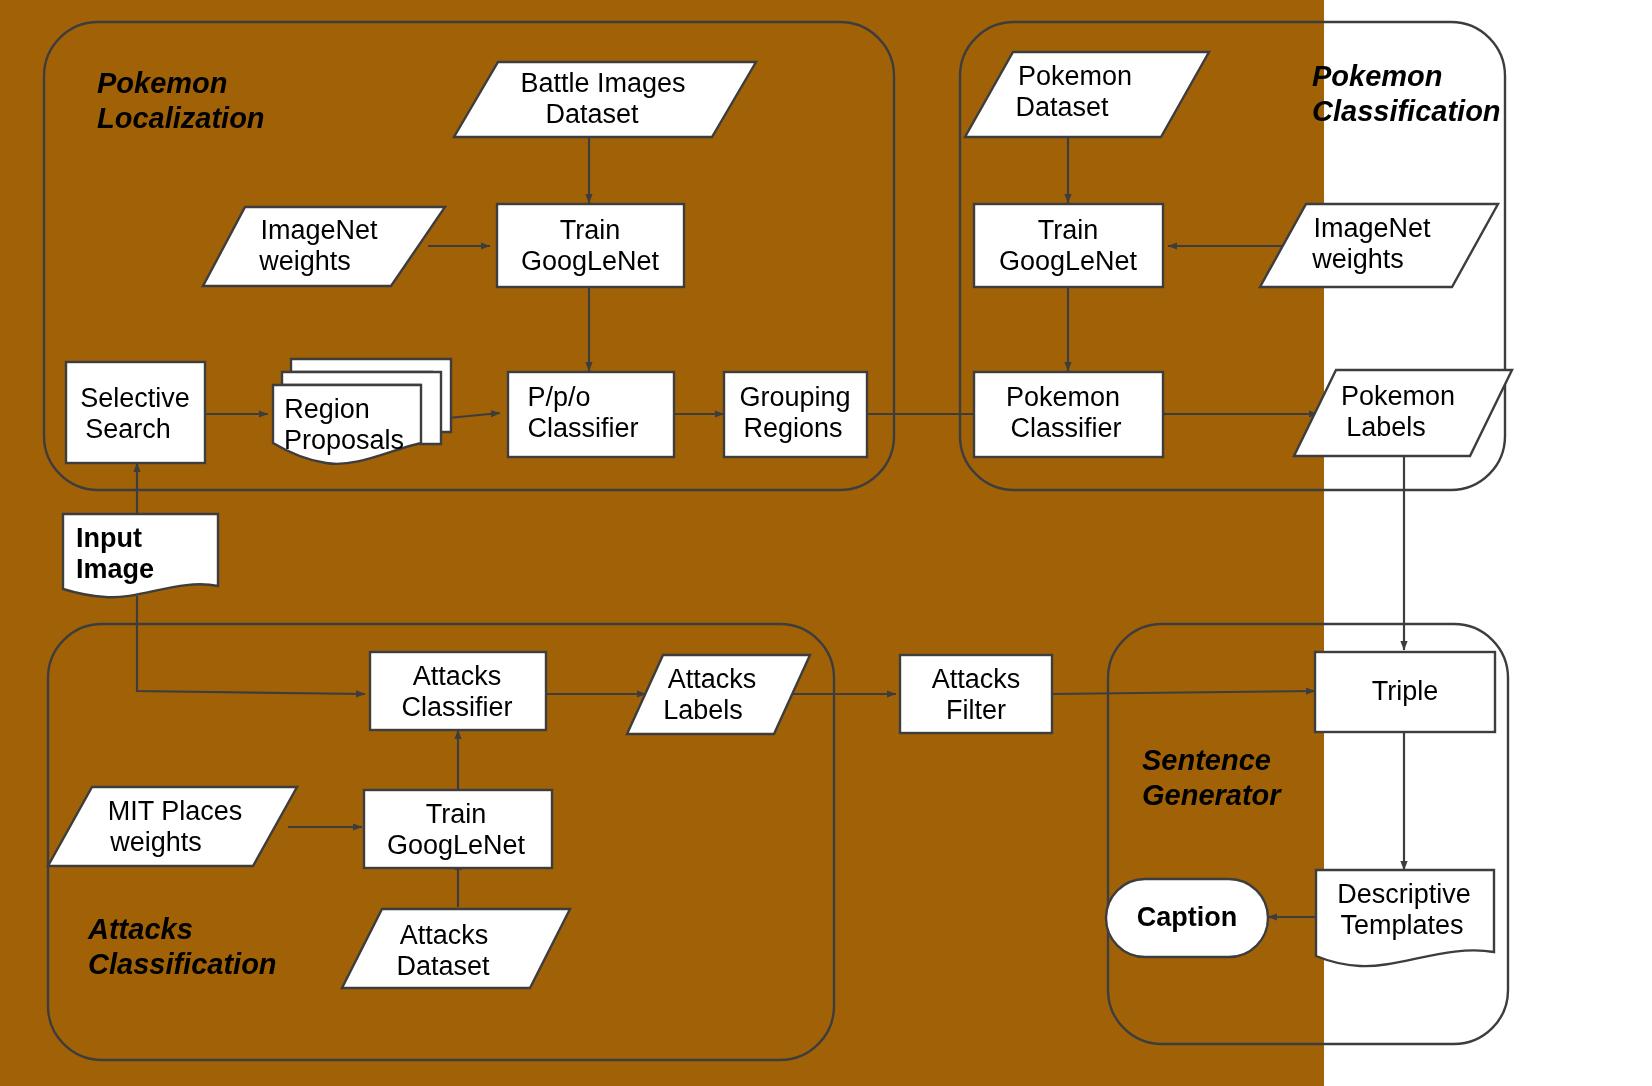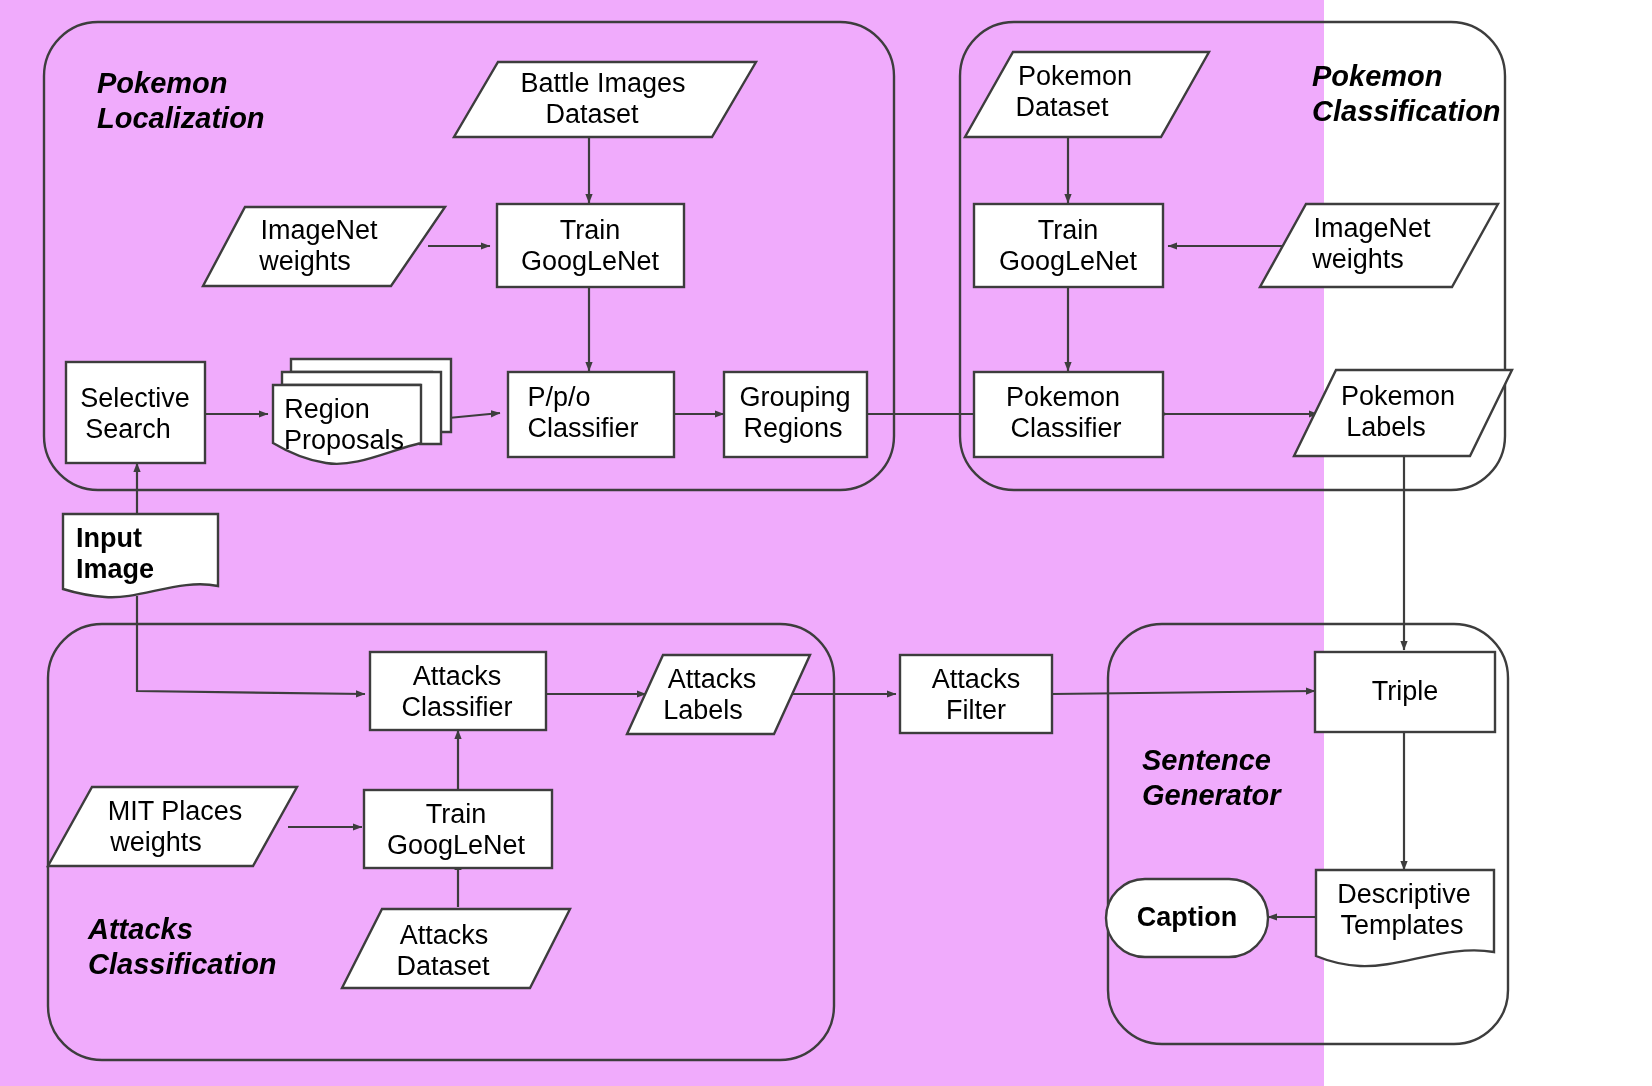--- a/index.html
+++ b/index.html
@@ -10,21 +10,21 @@
   body {
     width: 1652px;
     height: 1086px;
     font-family: "Liberation Sans", sans-serif;
     overflow: hidden;
   }
   #diagram-root {
     position: relative;
     width: 1324px;
     height: 1086px;
-    background: #f0abfc;
+    background: #a16207;
   }
   svg.flow {
     display: block;
     width: 1652px;
     height: 1086px;
   }
   .shape-outline {
     fill: #ffffff;
     stroke: #3d3d3d;
     stroke-width: 2.4;

